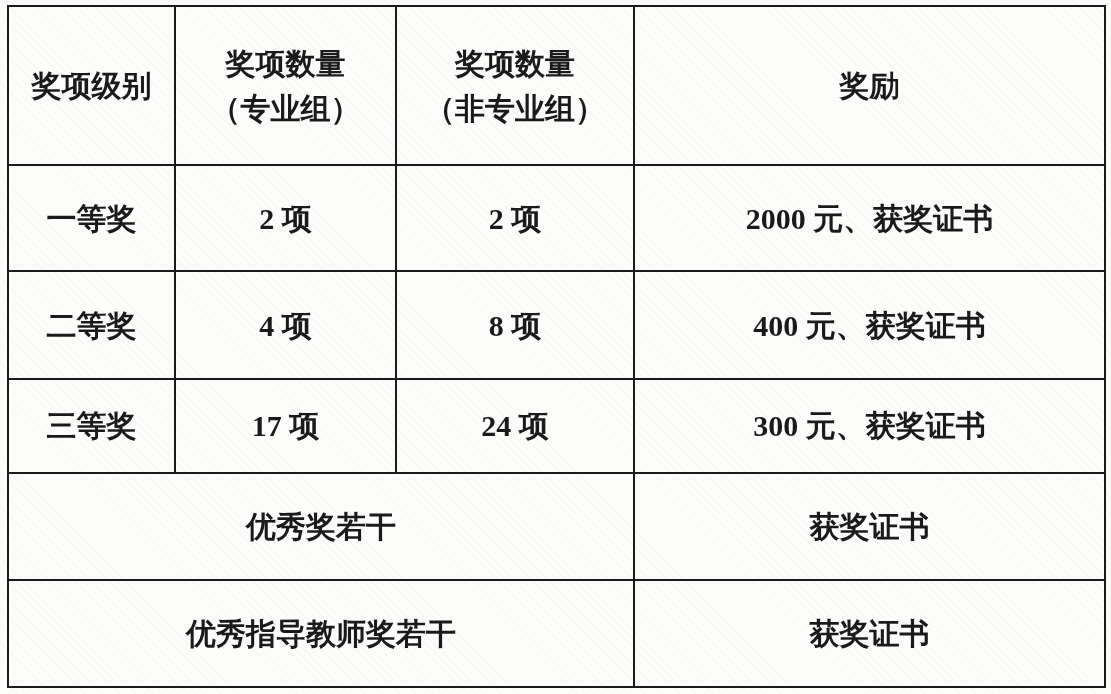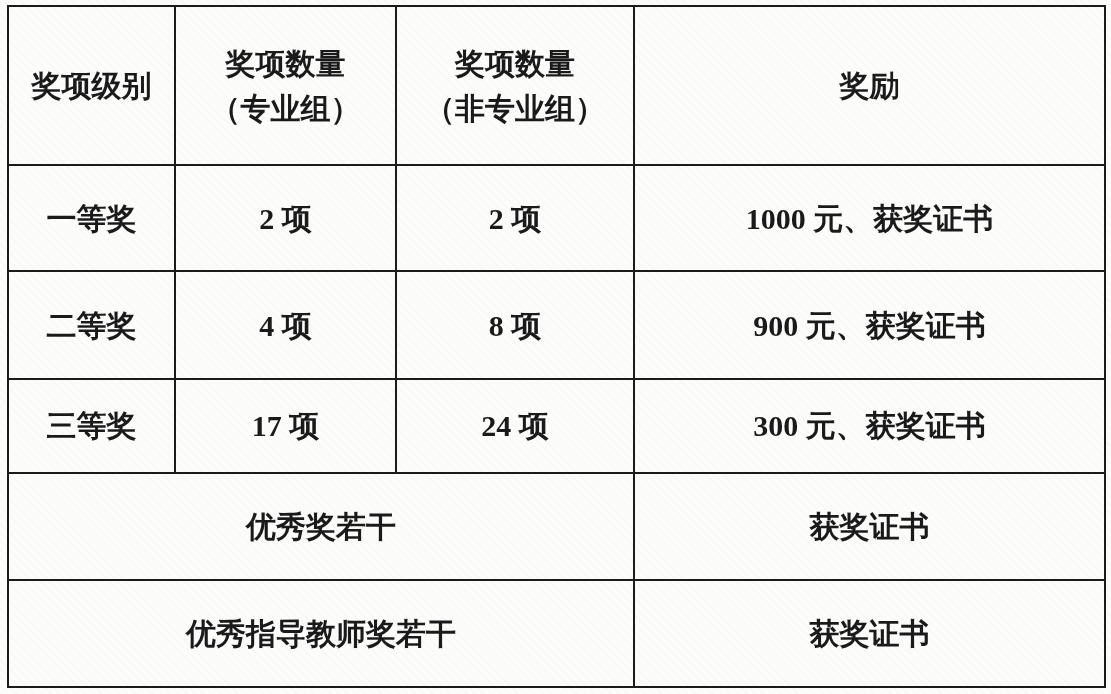--- a/index.html
+++ b/index.html
@@ -83,28 +83,28 @@
         <th>
           <div>奖励</div>
           <div></div>
         </th>
       </tr>
 
       <tr class="body-row-1">
         <td>一等奖</td>
         <td>2 项</td>
         <td>2 项</td>
-        <td>1000 元、获奖证书</td>
+        <td>2000 元、获奖证书</td>
       </tr>
 
       <tr class="body-row-2">
         <td>二等奖</td>
         <td>4 项</td>
         <td>8 项</td>
-        <td>900 元、获奖证书</td>
+        <td>400 元、获奖证书</td>
       </tr>
 
       <tr class="body-row-3">
         <td>三等奖</td>
         <td>17 项</td>
         <td>24 项</td>
         <td>300 元、获奖证书</td>
       </tr>
 
       <tr class="merged-row-1">

